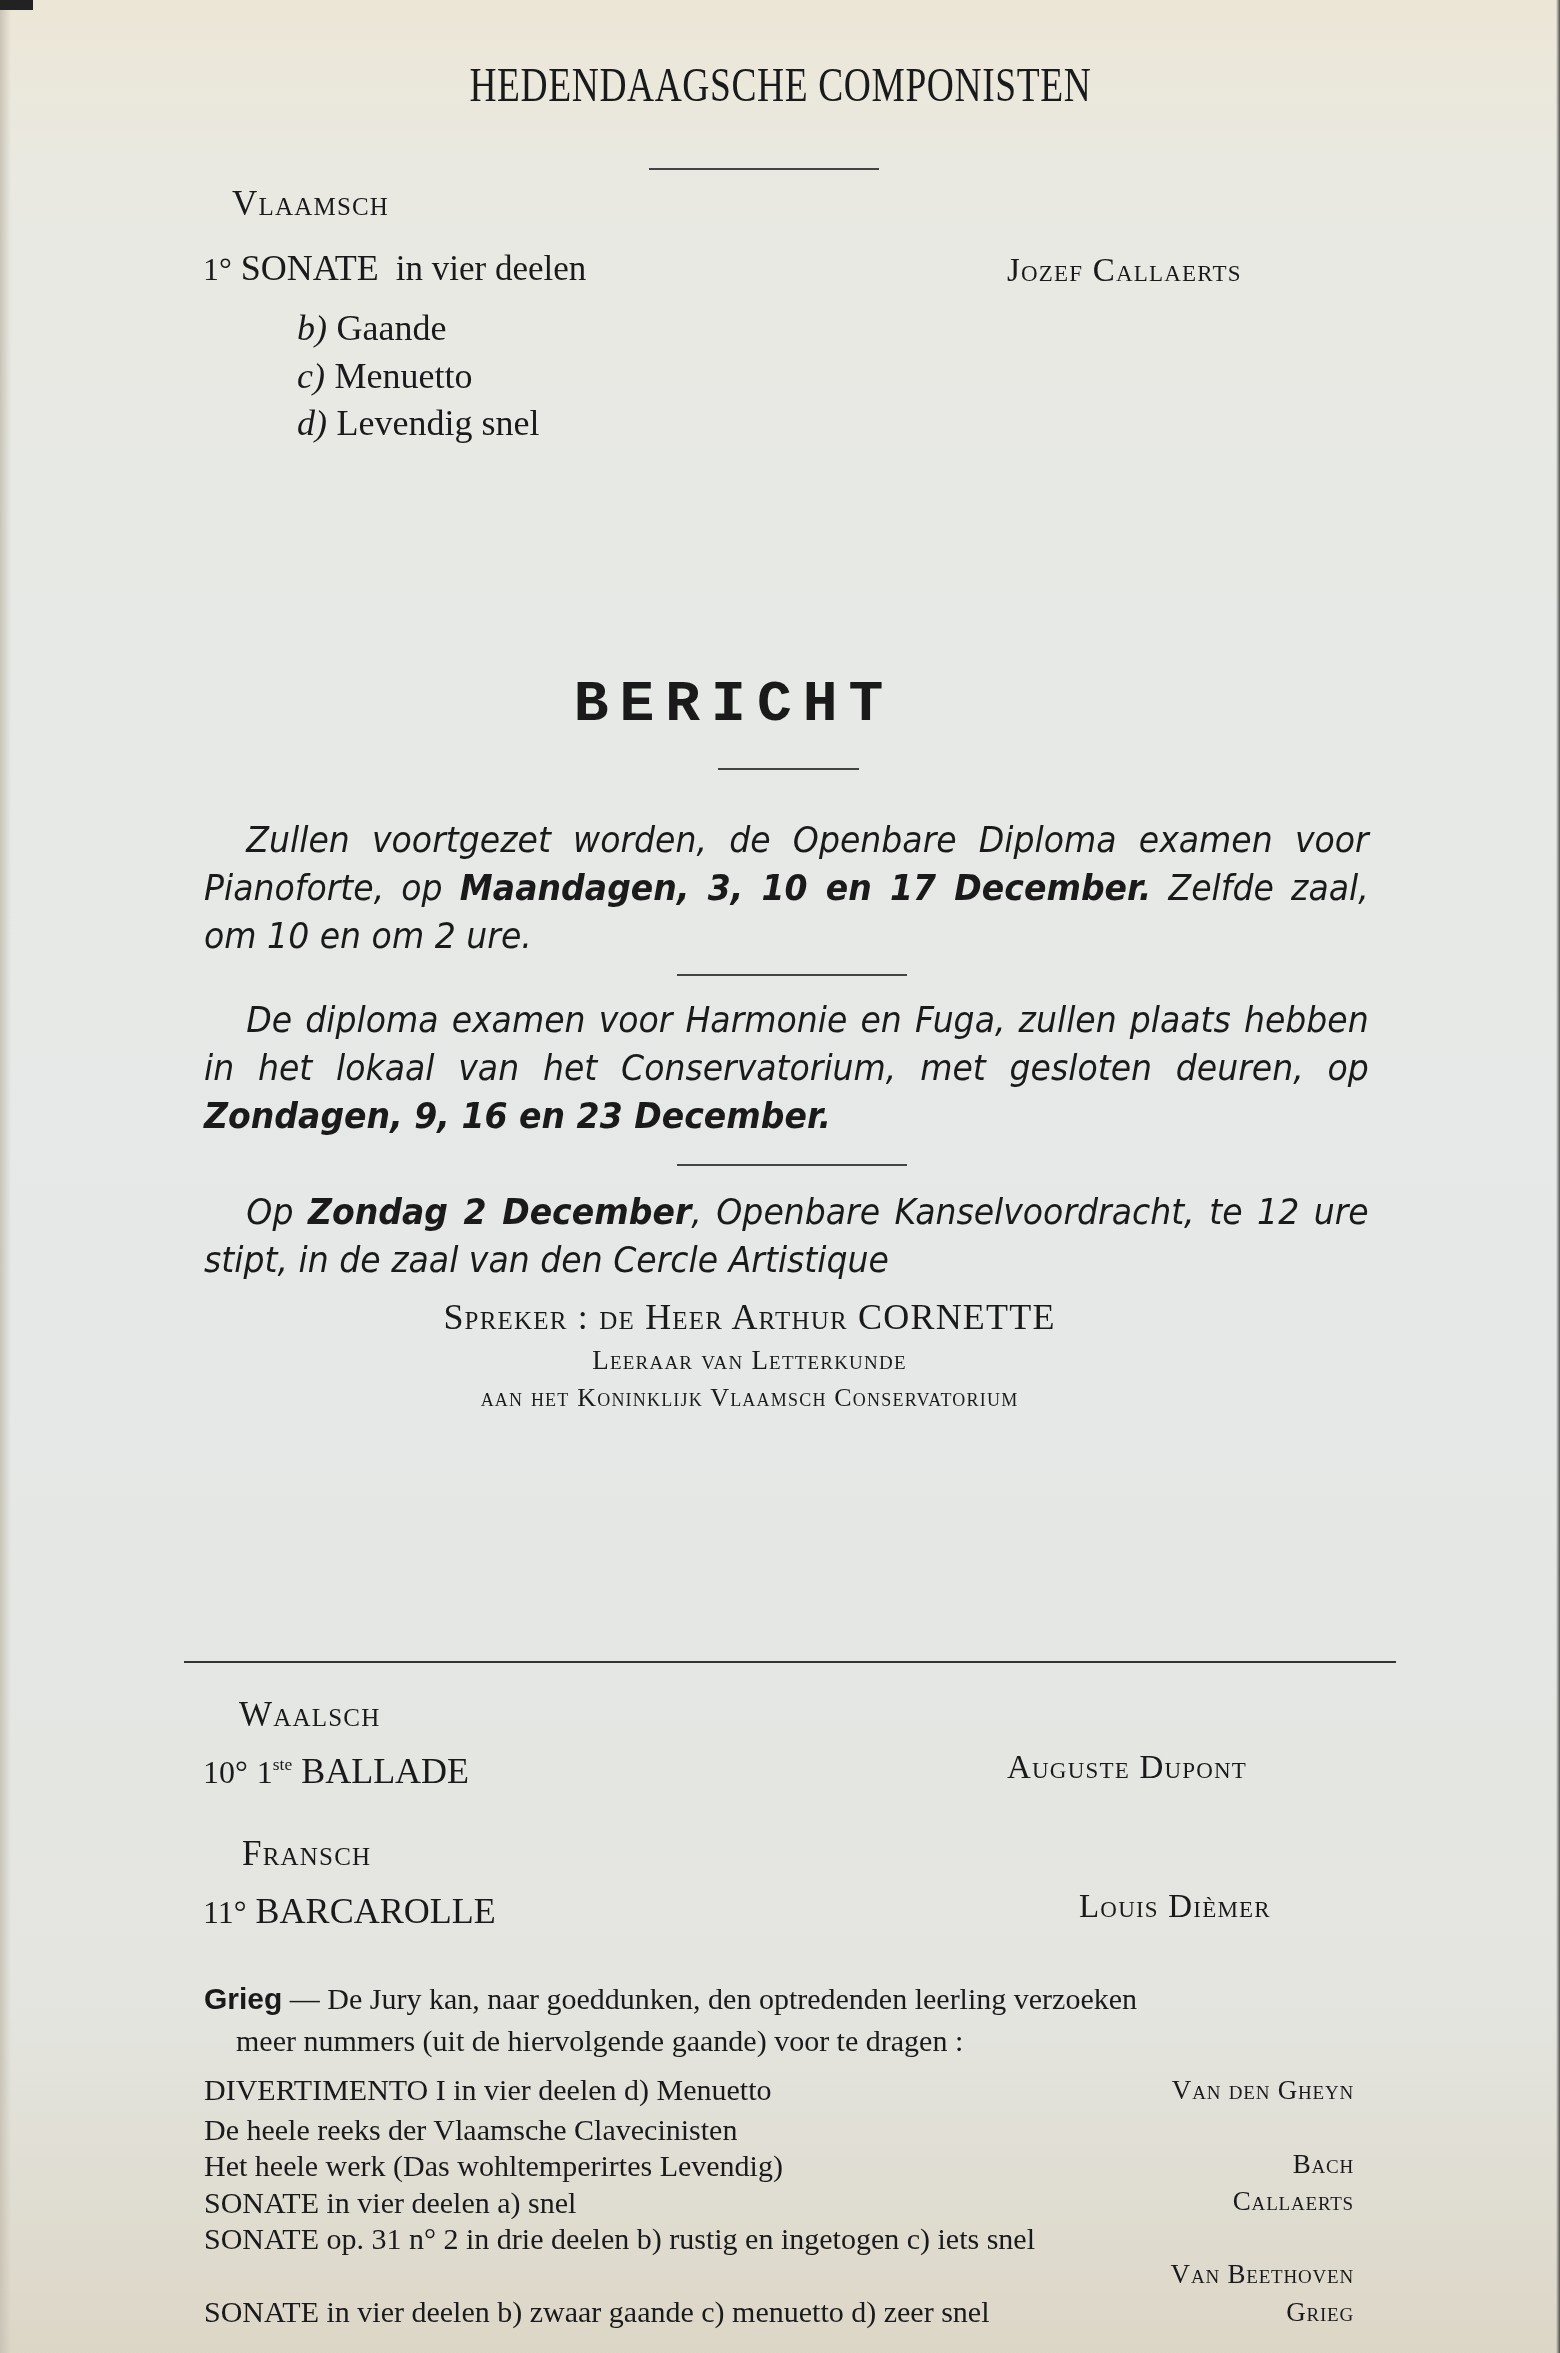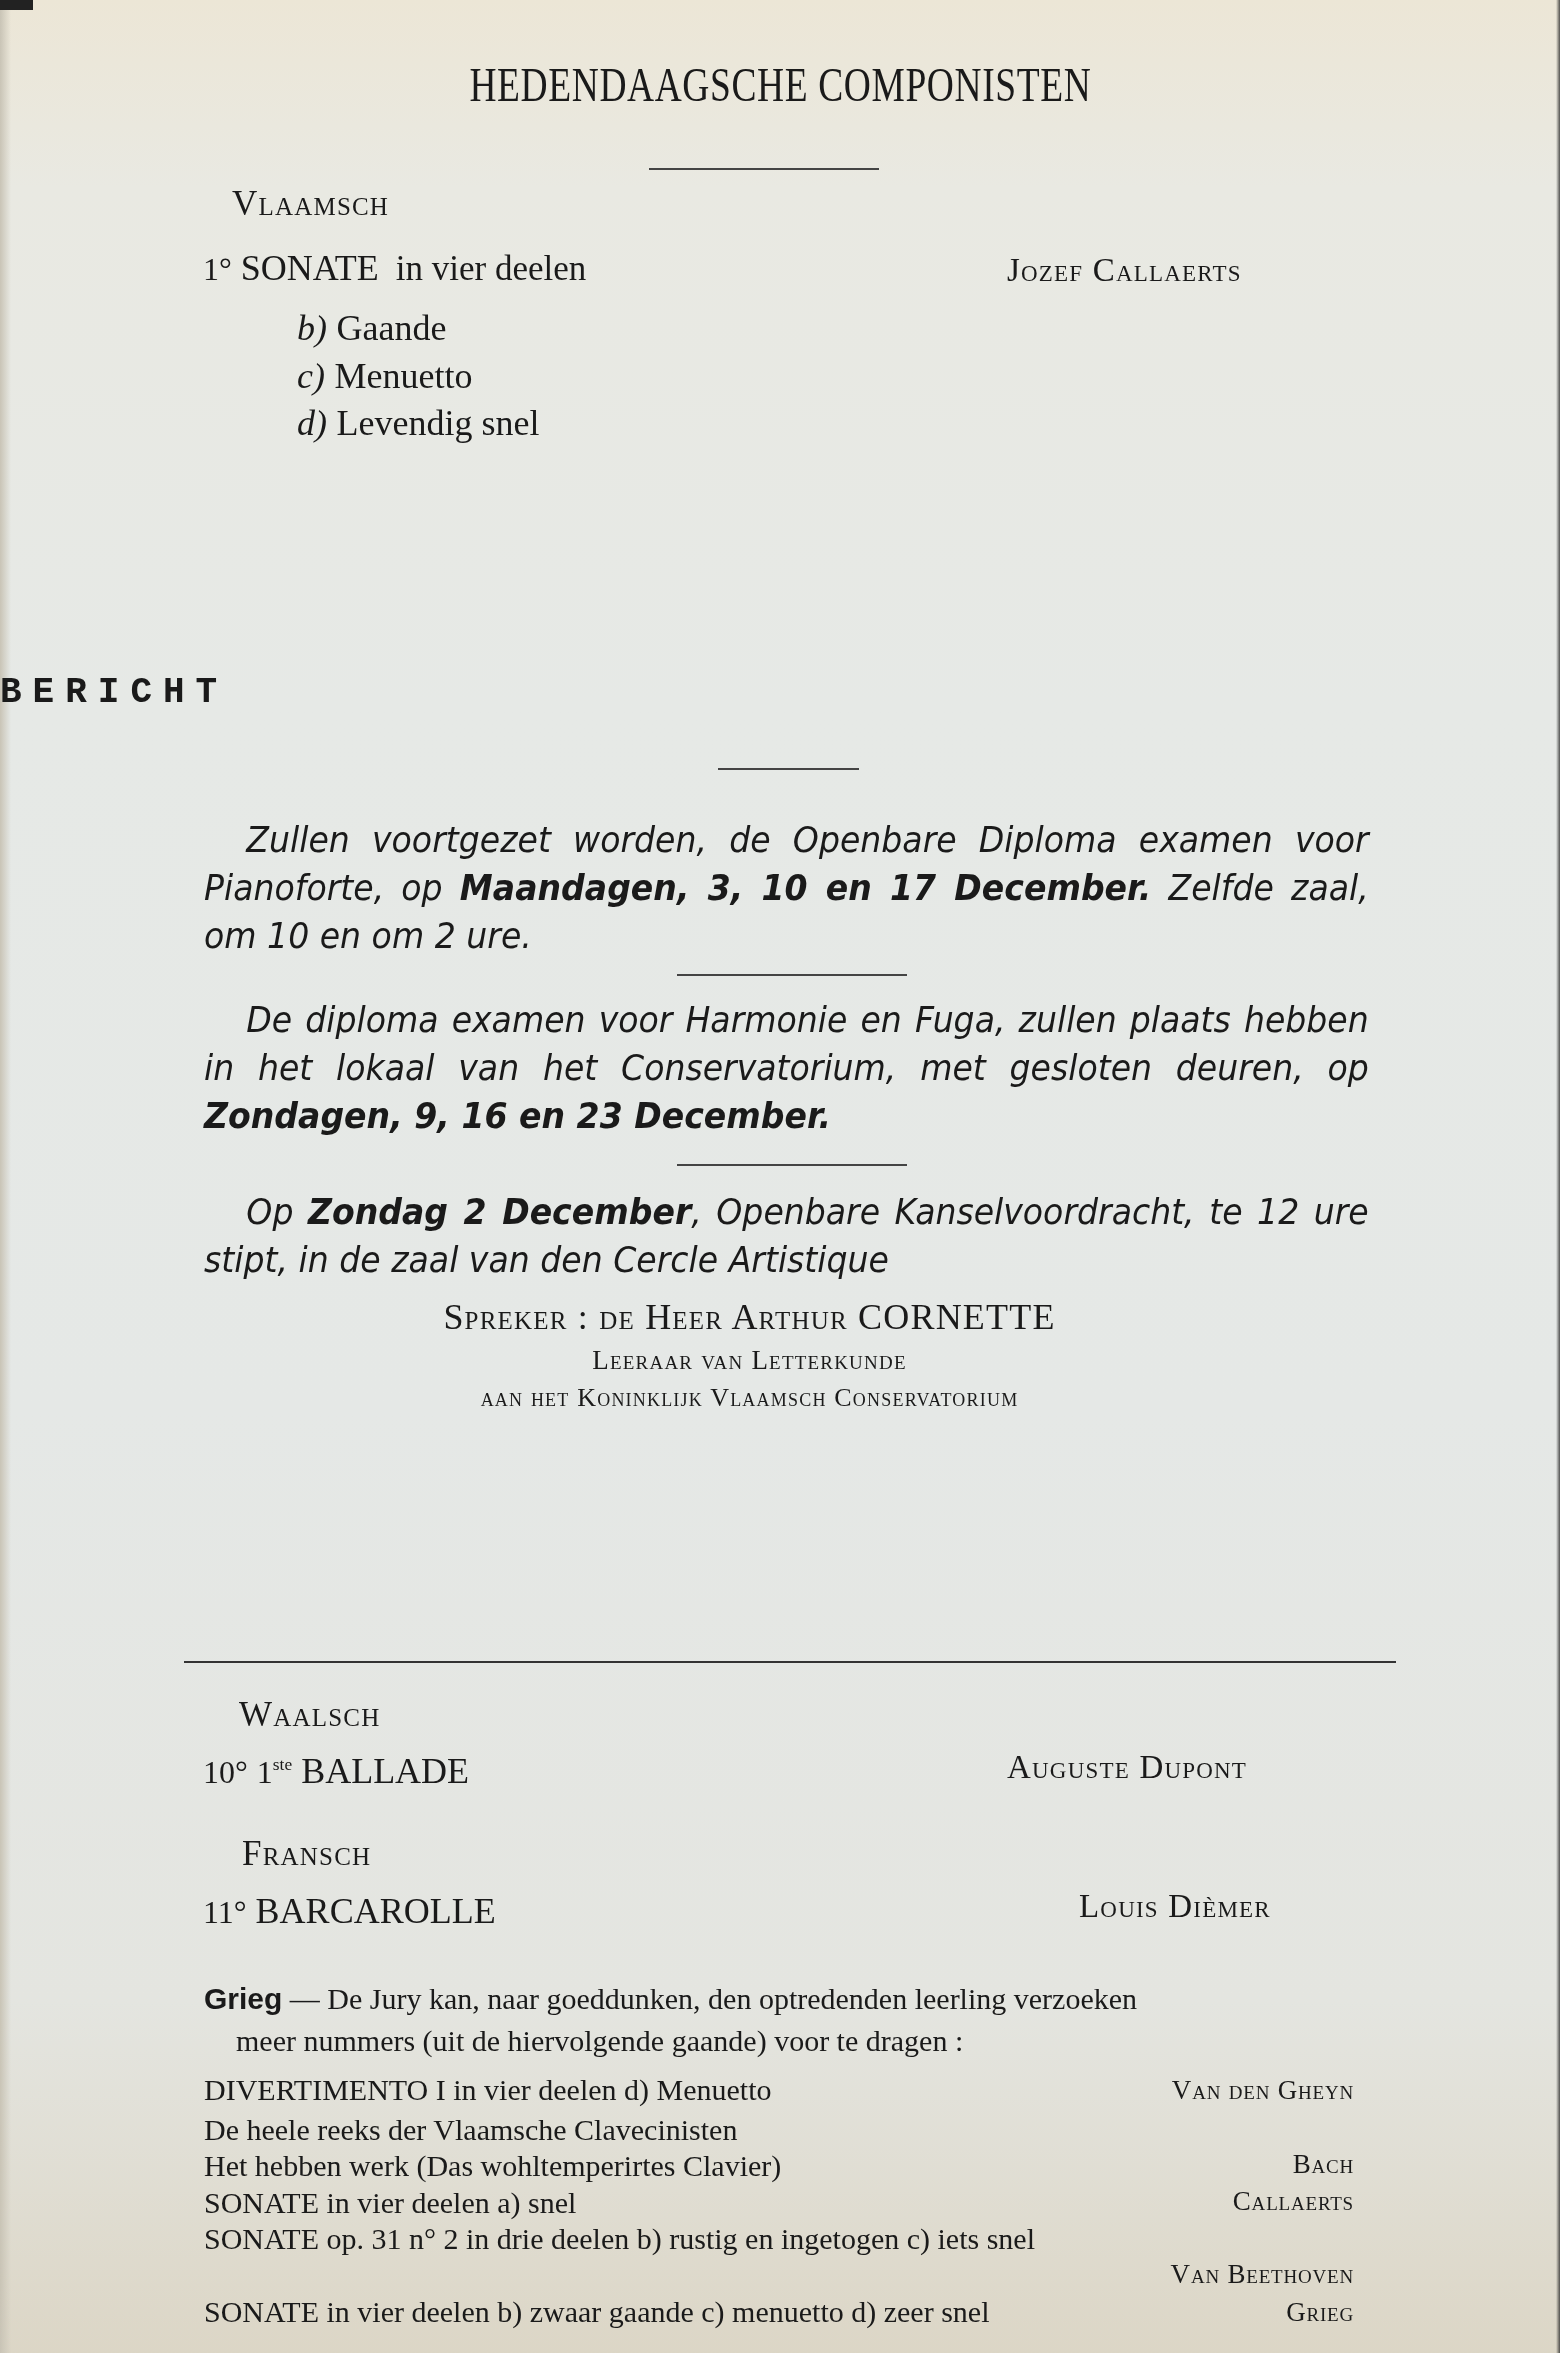--- a/index.html
+++ b/index.html
@@ -22,23 +22,23 @@
   }
   .rule { position:absolute; height:2.4px; background:#333; }
   .rule.thin { height:1.6px; background:#444; }
   .sec-label { font-size:35px; letter-spacing:1.2px; font-variant: small-caps; }
   .work { font-size:36px; }
   .work .num { font-size:32px; }
   .composer { font-size:33px; font-variant: small-caps; letter-spacing:1.2px; }
   .mvt { font-size:36px; }
   .mvt i { margin-right:9.5px; }
   .bericht {
-    left:0; width:1468px; top:672px; 
+    left:0; width:1468px; top:672px; text-align:center;
     font-family: "Liberation Mono", "DejaVu Sans Mono", monospace; font-weight:bold;
-    font-size:36px; letter-spacing:11px;
+    font-size:58px; letter-spacing:11px;
   }
   .para {
     font-family: "DejaVu Sans", sans-serif; font-style: italic;
     font-size:36px; line-height:48px; left:204px; width:1164px;
     text-align: justify; text-align-last: left; white-space: normal;
     transform: scaleX(0.92); transform-origin: 0 0; width:1266px;
   }
   .para b { font-weight:bold; }
   .para .indent { display:inline-block; width:46px; }
   .center-sc { left:0; width:1499px; text-align:center; font-variant:small-caps; }
@@ -112,21 +112,21 @@
 <div class="abs nota" style="top:1982px;">
   <b>Grieg</b><span> — </span><span>De Jury kan, naar goeddunken, den optredenden leerling verzoeken</span>
 </div>
 <div class="abs nota" style="left:236px; top:2024px;">meer nummers (uit de hiervolgende gaande) voor te dragen :</div>
 
 <div class="abs rep" style="top:2073px;">DIVERTIMENTO I  in vier deelen  d) Menuetto</div>
 <div class="abs rep-comp" style="top:2075px;">Van den Gheyn</div>
 
 <div class="abs rep" style="top:2113px;">De heele reeks der Vlaamsche Clavecinisten</div>
 
-<div class="abs rep" style="top:2149px;">Het hebben werk (Das wohltemperirtes Clavier)</div>
+<div class="abs rep" style="top:2149px;">Het heele werk (Das wohltemperirtes Levendig)</div>
 <div class="abs rep-comp" style="top:2149px;">Bach</div>
 
 <div class="abs rep" style="top:2186px;">SONATE  in vier deelen  a) snel</div>
 <div class="abs rep-comp" style="top:2186px;">Callaerts</div>
 
 <div class="abs rep" style="top:2222px;">SONATE op. 31 n° 2 in drie deelen b) rustig en ingetogen  c) iets snel</div>
 
 <div class="abs rep-comp" style="top:2259px;">Van Beethoven</div>
 
 <div class="abs rep" style="top:2295px;">SONATE in vier deelen  b) zwaar gaande  c) menuetto  d) zeer snel</div>

